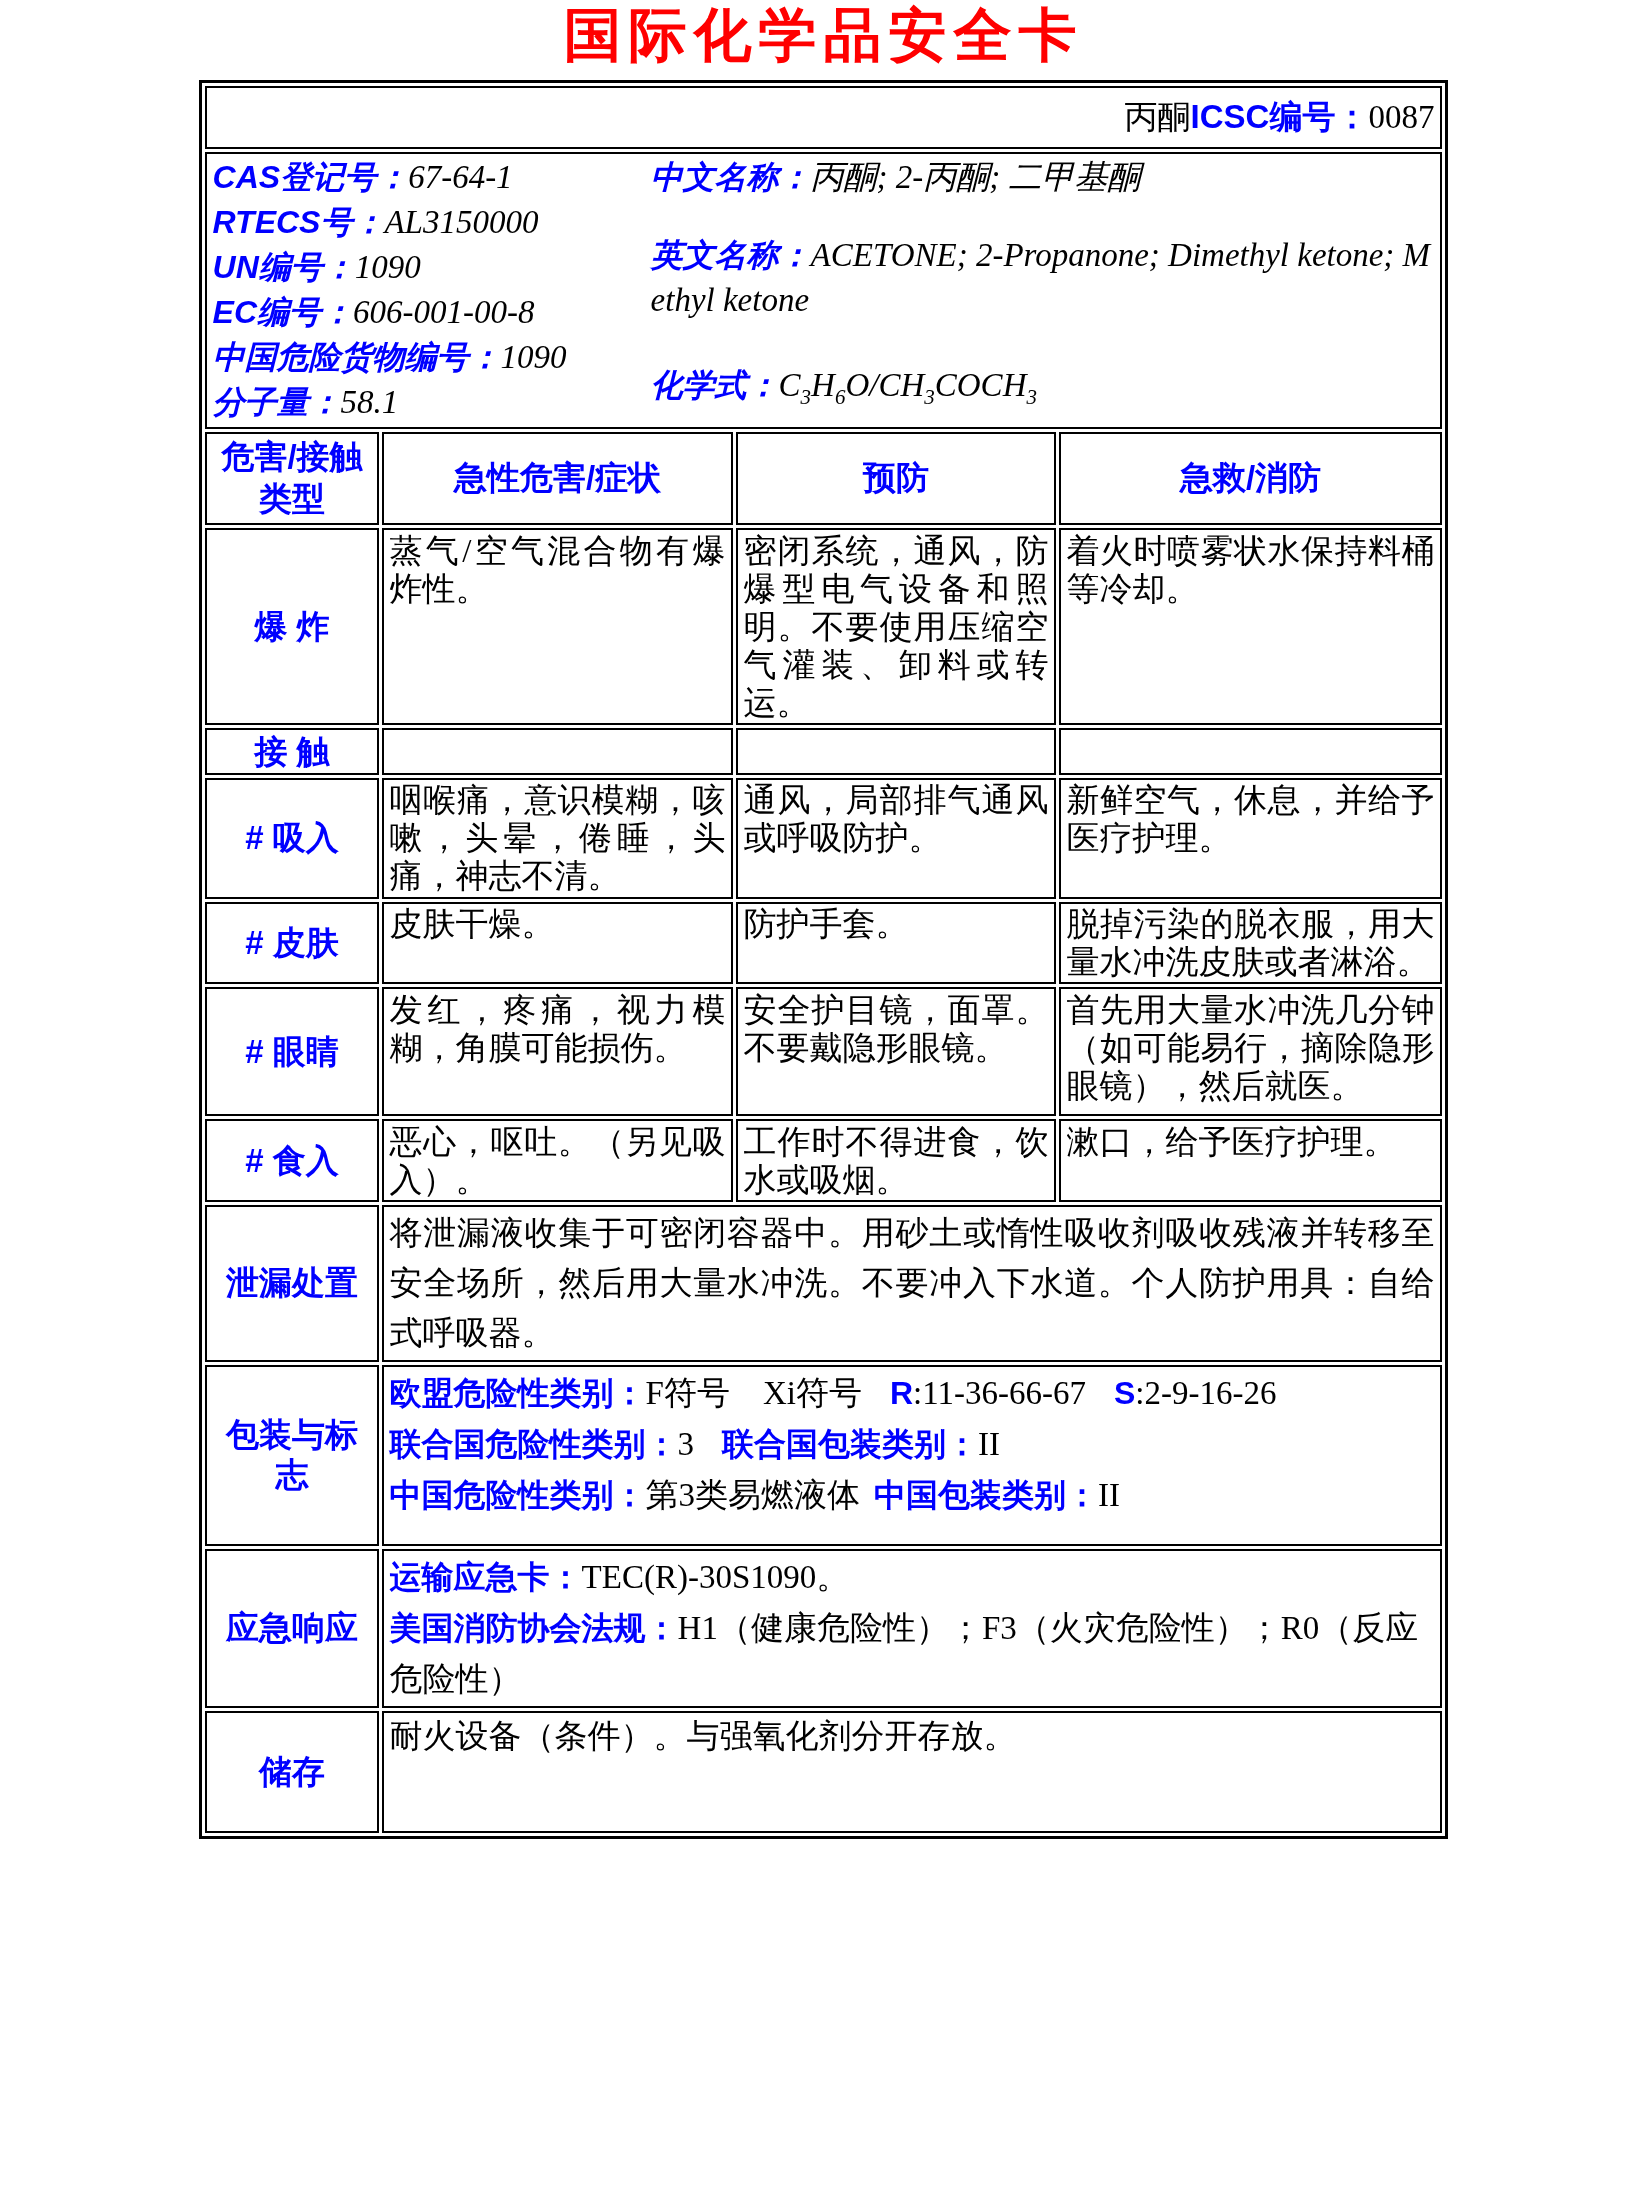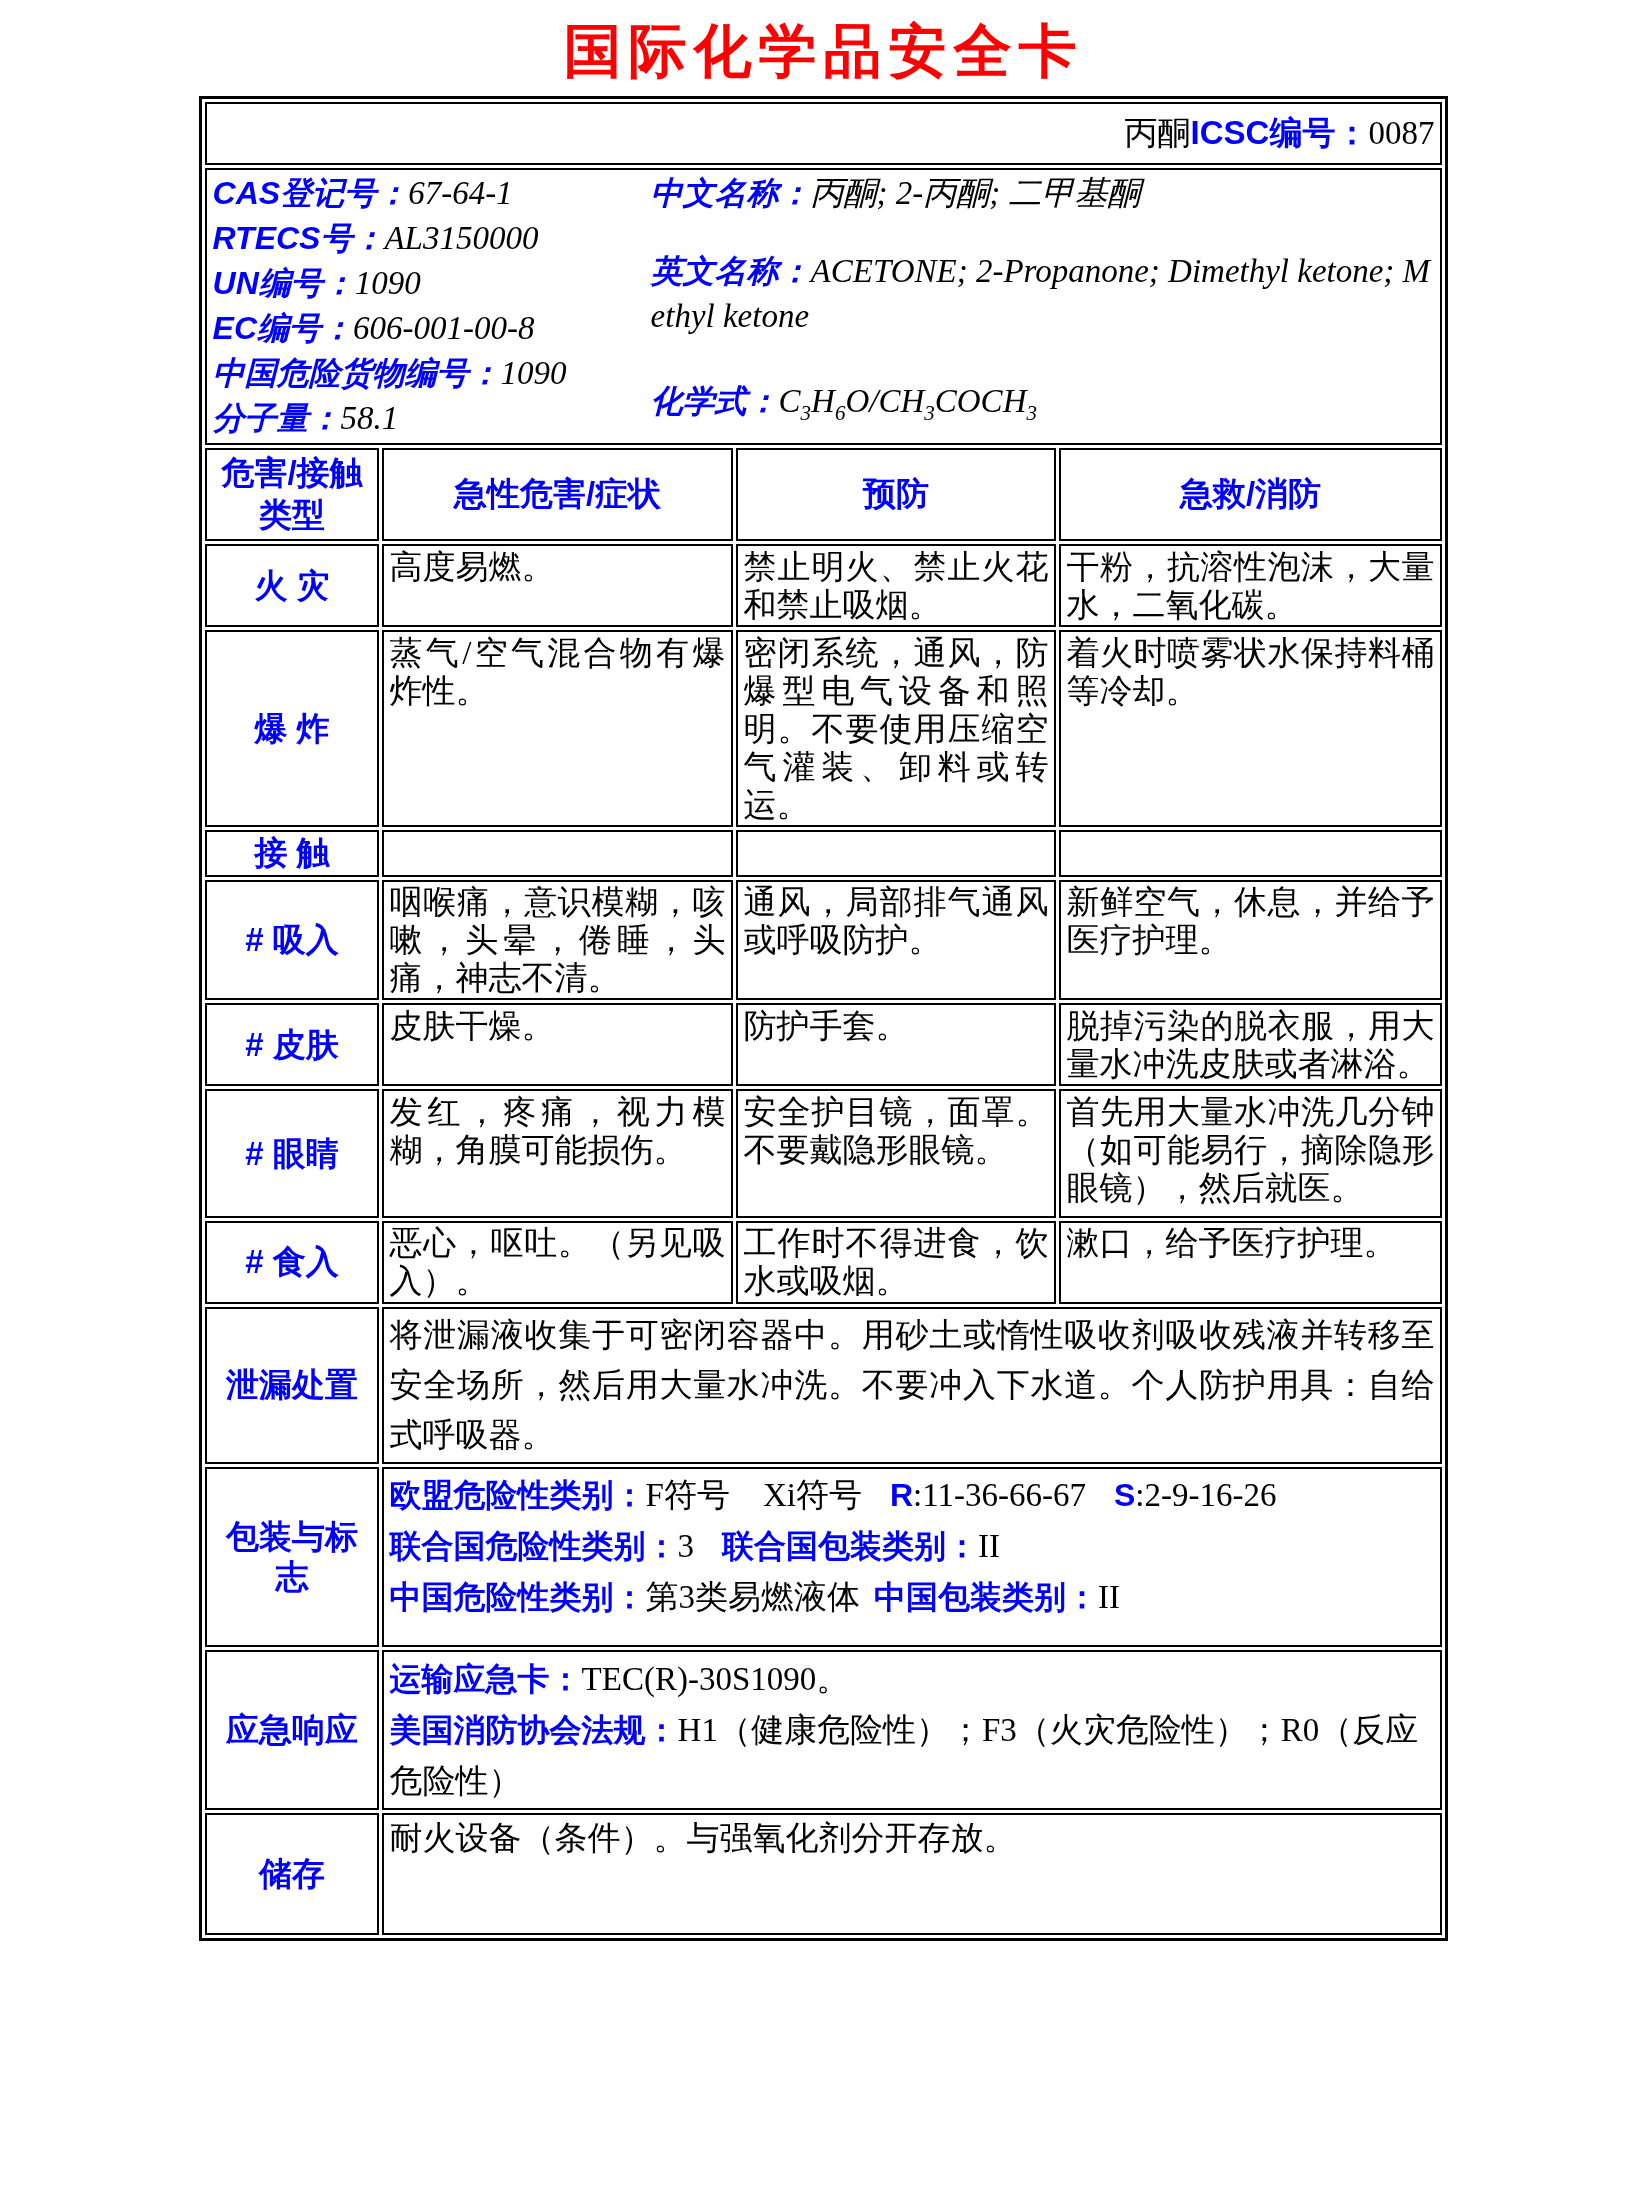--- a/index.html
+++ b/index.html
@@ -8,21 +8,21 @@
     background: #ffffff;
   }
   body {
     width: 1647px;
     height: 2205px;
     color: #000;
     font-family: "Liberation Serif", "DejaVu Serif", serif;
     position: relative;
   }
   .page-title {
-    padding-top: 18px;
+    padding-top: 2px;
     text-align: center;
     color: #ff0000;
     font-size: 58px;
     line-height: 67px;
     font-weight: bold;
     font-family: "Liberation Serif", "DejaVu Serif", serif;
     letter-spacing: 7px;
   }
   table.card {
     margin: 11px auto 0 auto;
@@ -163,26 +163,20 @@
     </td>
   </tr>
 
   <tr>
     <td class="hdr blbl">危害/接触类型</td>
     <td class="hdr blbl">急性危害/症状</td>
     <td class="hdr blbl">预防</td>
     <td class="hdr blbl">急救/消防</td>
   </tr>
 
-  <tr class="r-fire">
-    <td class="typ blbl">火 灾</td>
-    <td class="cnt">高度易燃。</td>
-    <td class="cnt">禁止明火、禁止火花和禁止吸烟。</td>
-    <td class="cnt">干粉，抗溶性泡沫，大量水，二氧化碳。</td>
-  </tr>
 
   <tr class="r-explosion">
     <td class="typ blbl">爆 炸</td>
     <td class="cnt">蒸气/空气混合物有爆炸性。</td>
     <td class="cnt">密闭系统，通风，防爆型电气设备和照明。不要使用压缩空气灌装、卸料或转运。</td>
     <td class="cnt">着火时喷雾状水保持料桶等冷却。</td>
   </tr>
 
   <tr class="r-contact">
     <td class="typ blbl">接 触</td>

